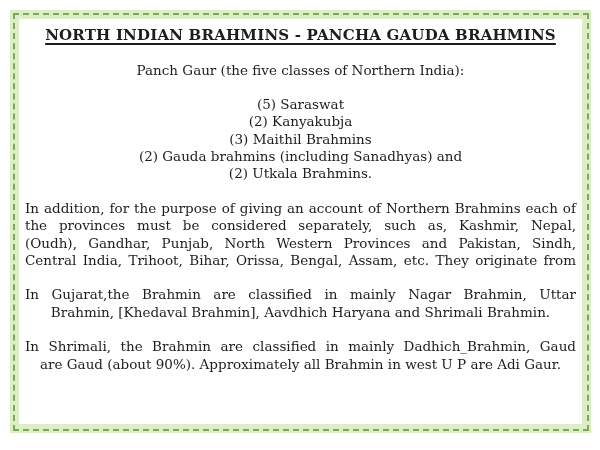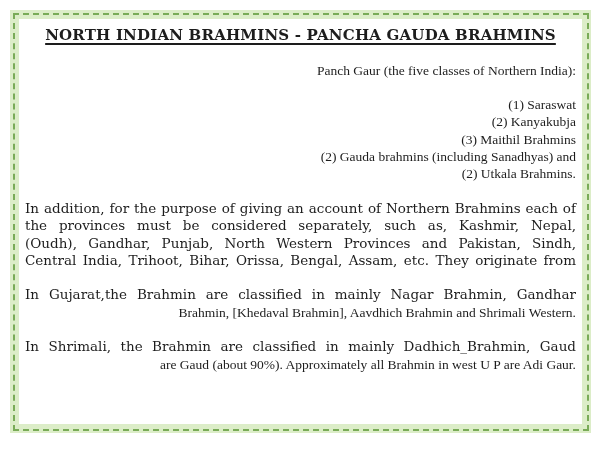--- a/index.html
+++ b/index.html
@@ -48,53 +48,53 @@
     text-decoration: underline;
     text-decoration-thickness: 1.5px;
     text-underline-offset: 2.5px;
   }
   .line {
     font-size: 13.5px;
     line-height: var(--lh);
     white-space: normal;
   }
   .jl { text-align: justify; text-align-last: justify; }
-  .ll { text-align: right; font-family: Liberation Serif, serif; }
+  .ll { text-align: center; }
   .gap { margin-bottom: var(--lh); }
 </style>
 </head>
 <body>
 
 <main class="page">
   <section class="frame">
     <div class="dash-border"></div>
     <div class="content">
 
       <h1 class="title"><span>NORTH INDIAN BRAHMINS - PANCHA GAUDA BRAHMINS</span></h1>
 
       <p class="line ll gap">Panch Gaur (the five classes of Northern India):</p>
 
       <div class="list-block gap">
-        <div class="line ll">(1) Saraswat</div>
+        <div class="line ll">(5) Saraswat</div>
         <div class="line ll">(2) Kanyakubja</div>
         <div class="line ll">(3) Maithil Brahmins</div>
         <div class="line ll">(2) Gauda brahmins (including Sanadhyas) and</div>
         <div class="line ll">(2) Utkala Brahmins.</div>
       </div>
 
       <div class="para gap">
         <div class="line jl">In addition, for the purpose of giving an account of Northern Brahmins each of</div>
         <div class="line jl">the provinces must be considered separately, such as, Kashmir, Nepal,</div>
         <div class="line jl">(Oudh), Gandhar, Punjab, North Western Provinces and Pakistan, Sindh,</div>
         <div class="line jl">Central India, Trihoot, Bihar, Orissa, Bengal, Assam, etc. They originate from</div>
       </div>
 
       <div class="para gap">
-        <div class="line jl">In Gujarat,the Brahmin are classified in mainly Nagar Brahmin, Gandhar</div>
-        <div class="line ll">Brahmin, [Khedaval Brahmin], Aavdhich Brahmin and Shrimali Western.</div>
+        <div class="line jl">In Gujarat,the Brahmin are classified in mainly Nagar Brahmin, Uttar</div>
+        <div class="line ll">Brahmin, [Khedaval Brahmin], Aavdhich Haryana and Shrimali Brahmin.</div>
       </div>
 
       <div class="para">
         <div class="line jl">In Shrimali, the Brahmin are classified in mainly Dadhich_Brahmin, Gaud</div>
         <div class="line ll">are Gaud (about 90%). Approximately all Brahmin in west U P are Adi Gaur.</div>
       </div>
 
     </div>
   </section>
 </main>

